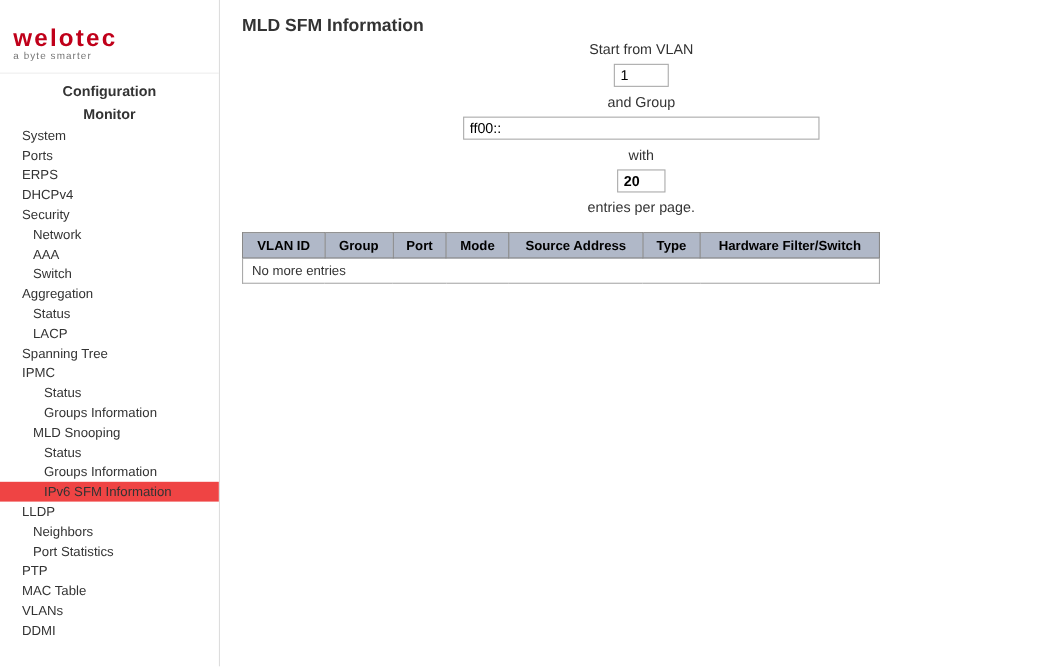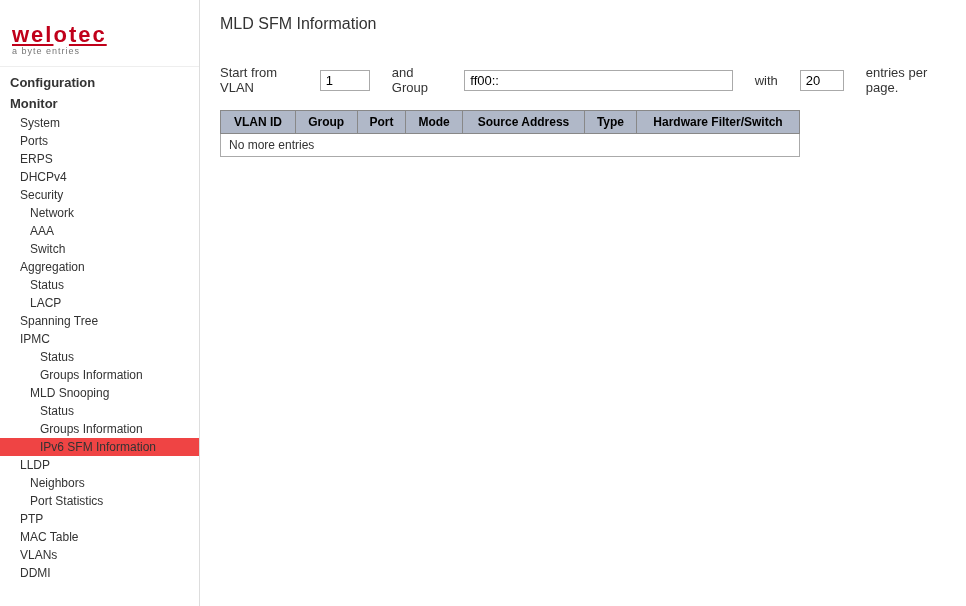--- a/index.html
+++ b/index.html
@@ -22,20 +22,21 @@
       padding: 10px 0;
       overflow-y: auto;
     }
 
     .nav-section-label {
       font-weight: bold;
       font-size: 13px;
       padding: 3px 10px;
       color: #333;
       cursor: pointer;
+      text-align: center;
     }
 
     .nav-item {
       padding: 2px 10px 2px 20px;
       font-size: 12px;
       color: #333;
       cursor: pointer;
     }
 
     .nav-item.level2 {
@@ -51,49 +52,51 @@
     }
 
     
     #main {
       flex: 1;
       padding: 15px 20px;
     }
 
     .page-title {
       font-size: 16px;
-      font-weight: normal;
-      color: #333;
-      margin-bottom: 32px;
+      font-weight: bold;
+      color: #333;
+      margin-bottom: 4px;
     }
 
     .filter-row {
       display: flex;
       align-items: center;
-      gap: 22px;
+      gap: 6px;
       margin-bottom: 15px;
       font-size: 13px;
+      flex-direction: column;
     }
 
     .filter-row input {
       border: 1px solid #aaa;
       padding: 2px 5px;
       font-size: 13px;
     }
 
     .filter-row input.vlan-input {
       width: 50px;
     }
 
     .filter-row input.group-input {
       width: 324px;
     }
 
     .filter-row input.entries-input {
       width: 44px;
+      font-weight: bold;
     }
 
     
     .data-table {
       border-collapse: collapse;
       width: auto;
       min-width: 580px;
     }
 
     .data-table th {
@@ -132,40 +135,39 @@
       flex-direction: column;
     }
 
     .logo-brand {
       font-size: 22px;
       font-weight: 900;
       color: #c0001a;
       letter-spacing: 2px;
       text-transform: lowercase;
       font-family: Arial Black, sans-serif;
-      text-decoration: underline;
     }
 
     .logo-sub {
       font-size: 9px;
       color: #777;
       letter-spacing: 1px;
       margin-top: -2px;
     }
   </style>
 </head>
 <body>
 
 <div id="sidebar">
   <div class="logo-container">
     <div class="welotec-logo">
       <div class="logo-brand">
         wel<span style="display:inline-block;position:relative;">o</span>tec
       </div>
-      <div class="logo-sub">a byte entries</div>
+      <div class="logo-sub">a byte smarter</div>
     </div>
   </div>
   <div id="nav-items">
       <div class="nav-section-label">Configuration</div>
       <div class="nav-section-label">Monitor</div>
       <div class="nav-item">System</div>
       <div class="nav-item">Ports</div>
       <div class="nav-item">ERPS</div>
       <div class="nav-item">DHCPv4</div>
       <div class="nav-item">Security</div>

